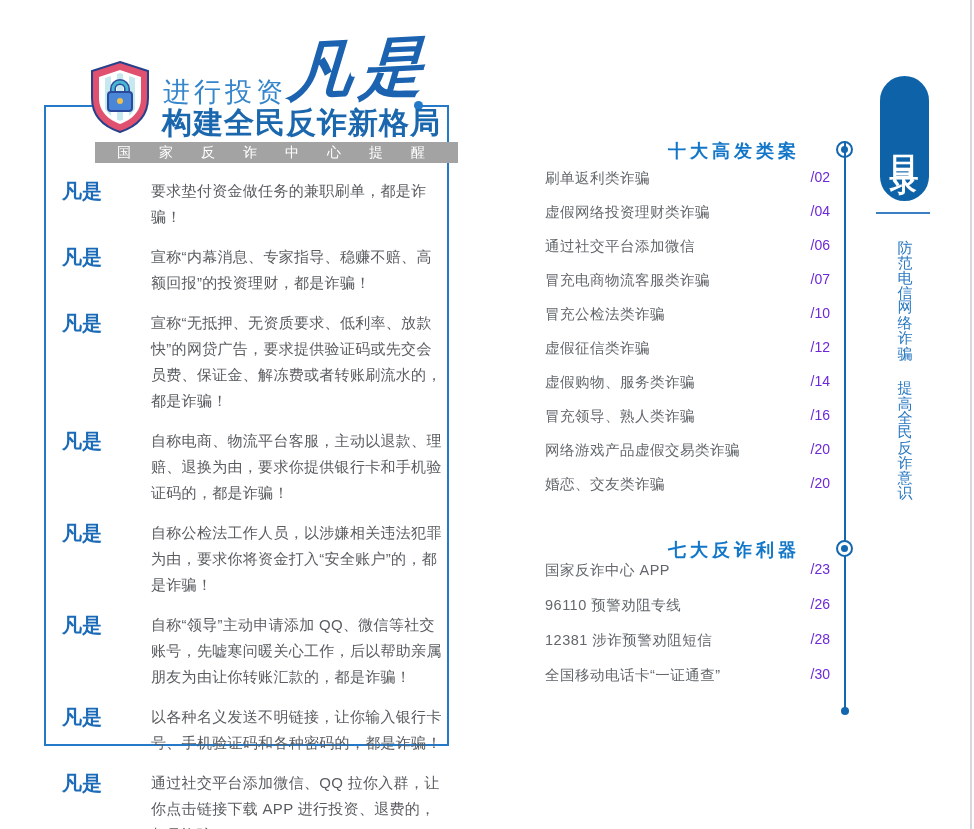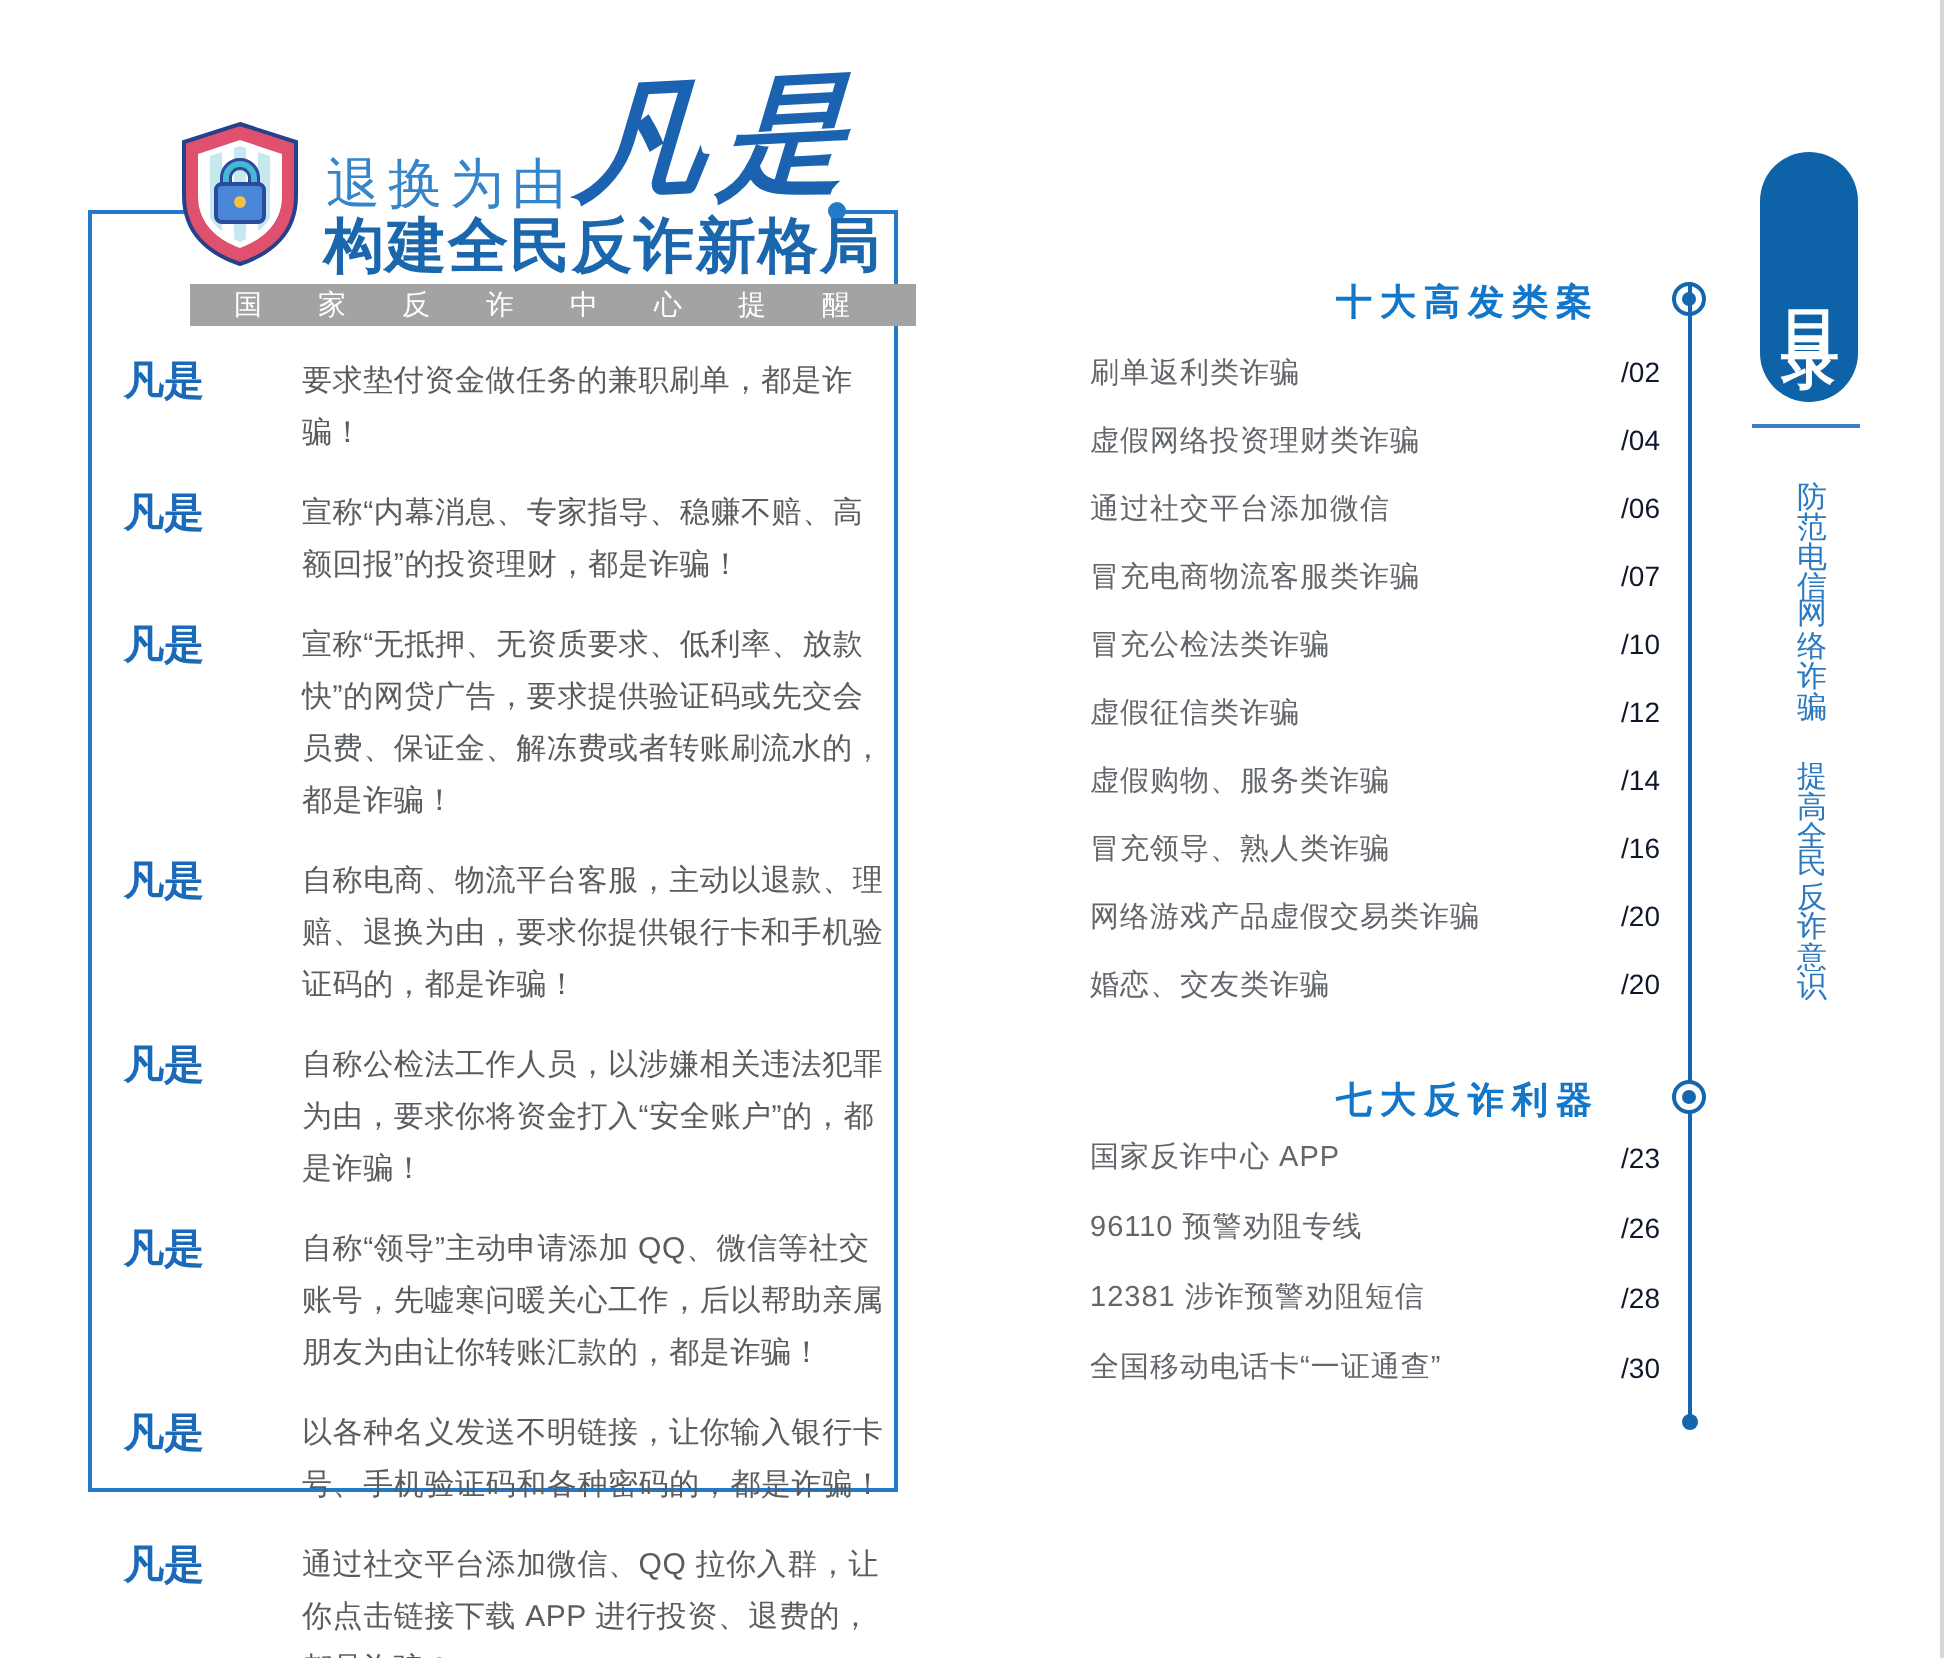--- a/index.html
+++ b/index.html
@@ -38,24 +38,24 @@
               border-radius:50%;background:#fff;}
   .toc-bullet::after{content:"";position:absolute;left:3px;top:3px;width:7px;height:7px;
               border-radius:50%;background:#1467ae;}
   #toc-bullet-1{top:141px;}
   #toc-bullet-2{top:540px;}
   #toc-line{position:absolute;left:844px;top:141px;width:2px;height:570px;background:#1467ae;}
   #toc-line-dot{position:absolute;left:841px;top:707px;width:8px;height:8px;border-radius:50%;background:#1467ae;}
   .toc-list{position:absolute;left:545px;width:285px;}
   #toc-list-1{top:169px;}
   #toc-list-2{top:561px;}
-  .toc-row{display:flex;justify-content:space-between;align-items:center;height:34px;}
+  .toc-row{display:flex;justify-content:space-between;height:34px;}
   #toc-list-2 .toc-row{height:35px;}
   .toc-label{font-size:14.5px;color:#63676b;letter-spacing:0.5px;}
-  .toc-page{font-size:14px;color:#0f172a;}
+  .toc-page{font-size:14px;color:#6d28d9;}
 
   
   #sidebar-tab{position:absolute;left:880px;top:76px;width:49px;height:125px;border-radius:25px;
                background:#0e63a8;display:flex;align-items:center;justify-content:center;}
   #sidebar-tab-label{writing-mode:vertical-rl;color:#ffffff;font-size:29px;letter-spacing:12px;
                font-family:"Liberation Serif","DejaVu Serif",serif;font-weight:bold;padding-top:10px;}
   #sidebar-divider{position:absolute;left:876px;top:212px;width:54px;height:2px;background:#3a7fc1;}
   #sidebar-slogan{position:absolute;left:896px;top:228px;writing-mode:vertical-rl;
                font-size:15px;color:#2b79c1;letter-spacing:15px;line-height:18px;}
   #page-edge-line{position:absolute;left:970px;top:0;width:2px;height:829px;background:#d6d6de;}
@@ -82,21 +82,21 @@
         <rect x="17" y="13" width="6" height="48" fill="#c5e9ef"></rect>
         <rect x="29" y="13" width="6" height="48" fill="#c5e9ef"></rect>
         <rect x="41" y="13" width="6" height="48" fill="#c5e9ef"></rect>
       </g>
       <path d="M25 34 v-5 a7 7 0 0 1 14 0 v5" fill="none" stroke="#2b4a9b" stroke-width="6"></path>
       <path d="M25 34 v-5 a7 7 0 0 1 14 0 v5" fill="none" stroke="#49b6d2" stroke-width="3"></path>
       <rect x="20" y="32" width="24" height="19" rx="3" fill="#4a86d8" stroke="#2b4a9b" stroke-width="2"></rect>
       <circle cx="32" cy="41" r="3" fill="#f0c04a"></circle>
     </svg>
   </div>
-  <div id="title-prefix">退换为由</div>
+  <div id="title-prefix">进行投资</div>
   <div id="title-calli">凡是</div>
   <div id="title-main">构建全民反诈新格局</div>
   <div id="banner">国家反诈中心提醒</div>
 
   <div id="notices">
     <div class="notice">
       <span class="notice-label">凡是</span>
       <span class="notice-text">要求垫付资金做任务的兼职刷单，都是诈骗！</span>
     </div>
     <div class="notice">

